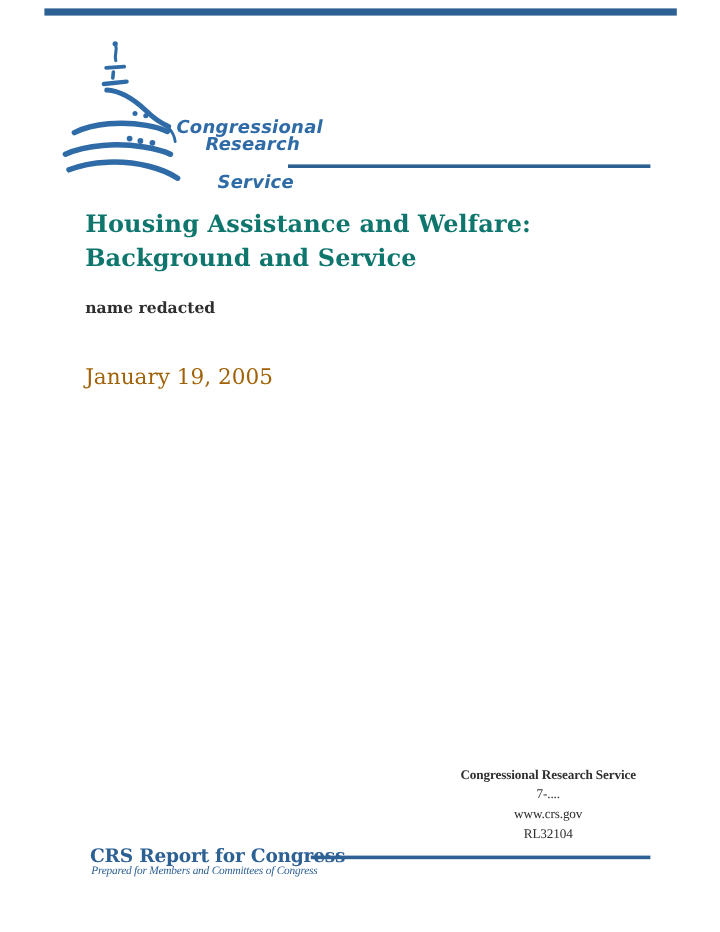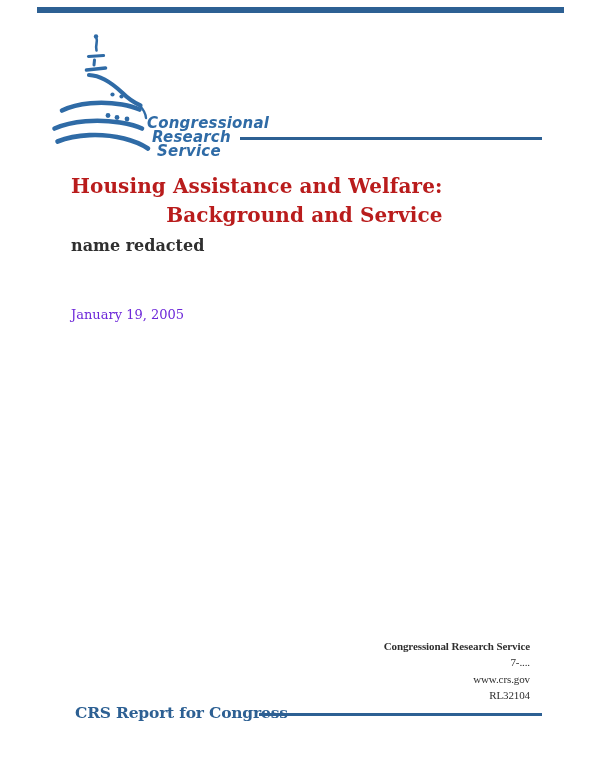--- a/index.html
+++ b/index.html
@@ -30,83 +30,83 @@
   .logo-svg {
     position: absolute;
     left: 50px;
     top: 30px;
     width: 110px;
     height: 125px;
   }
   .logo-text {
     position: absolute;
     left: 147px;
-    top: 116px;
+    top: 99px;
     color: #2f6ba6;
     font-family: "DejaVu Sans", sans-serif;
     font-weight: bold;
     font-style: italic;
     font-size: 15px;
     line-height: 14px;
     letter-spacing: 0.2px;
     white-space: nowrap;
+    text-align: center;
   }
   .logo-text span { display: block; }
   .logo-text .ind1 { padding-left: 5px; font-style: italic; }
-  .logo-text .ind2 { padding-left: 10px; }
+  .logo-text .ind2 { padding-left: 10px; margin-top: 18px; }
   .logo-rule {
     position: absolute;
     left: 240px;
     top: 137px;
     width: 302px;
     height: 3px;
     background: #2d6093;
   }
 
   
   .report-title {
     position: absolute;
     left: 71px;
     top: 172px;
     margin: 0;
     font-family: "DejaVu Serif", serif;
     font-size: 20px;
     font-weight: bold;
     line-height: 29px;
-    color: #b91c1c;
+    color: #0f766e;
     letter-spacing: 0.1px;
-    text-align: right;
   }
   .report-title span { display: block; }
 
   
   .author-block {
     position: absolute;
     left: 71px;
-    top: 236px;
-    font-size: 16px;
+    top: 248px;
+    font-size: 13px;
     line-height: 19px;
     color: #3a3a3a;
   }
   .author-name { font-weight: bold; color: #2f2f2f; }
   .date-line {
     position: absolute;
     left: 71px;
     top: 305px;
-    font-size: 13px;
+    font-size: 18px;
     line-height: 19px;
-    color: #6d28d9;
+    color: #a16207;
   }
 
   
   .footer-right {
     position: absolute;
     right: 70px;
     top: 638px;
-    text-align: right;
+    text-align: center;
     font-family: "Liberation Serif", serif;
     font-size: 11px;
     line-height: 16.4px;
     letter-spacing: -0.1px;
     color: #2f2f2f;
   }
   .footer-right .org { font-weight: bold; }
 
   
   .footer-left-title {
@@ -192,14 +192,15 @@
 
   <div class="footer-right">
     <div class="org">Congressional Research Service</div>
     <div>7-....</div>
     <div>www.crs.gov</div>
     <div>RL32104</div>
   </div>
 
   <div class="footer-left-title">CRS Report for Congress</div>
   <div class="footer-rule"></div>
+  <div class="footer-left-subtitle">Prepared for Members and Committees of Congress</div>
 
 </div>
 
 </body></html>

